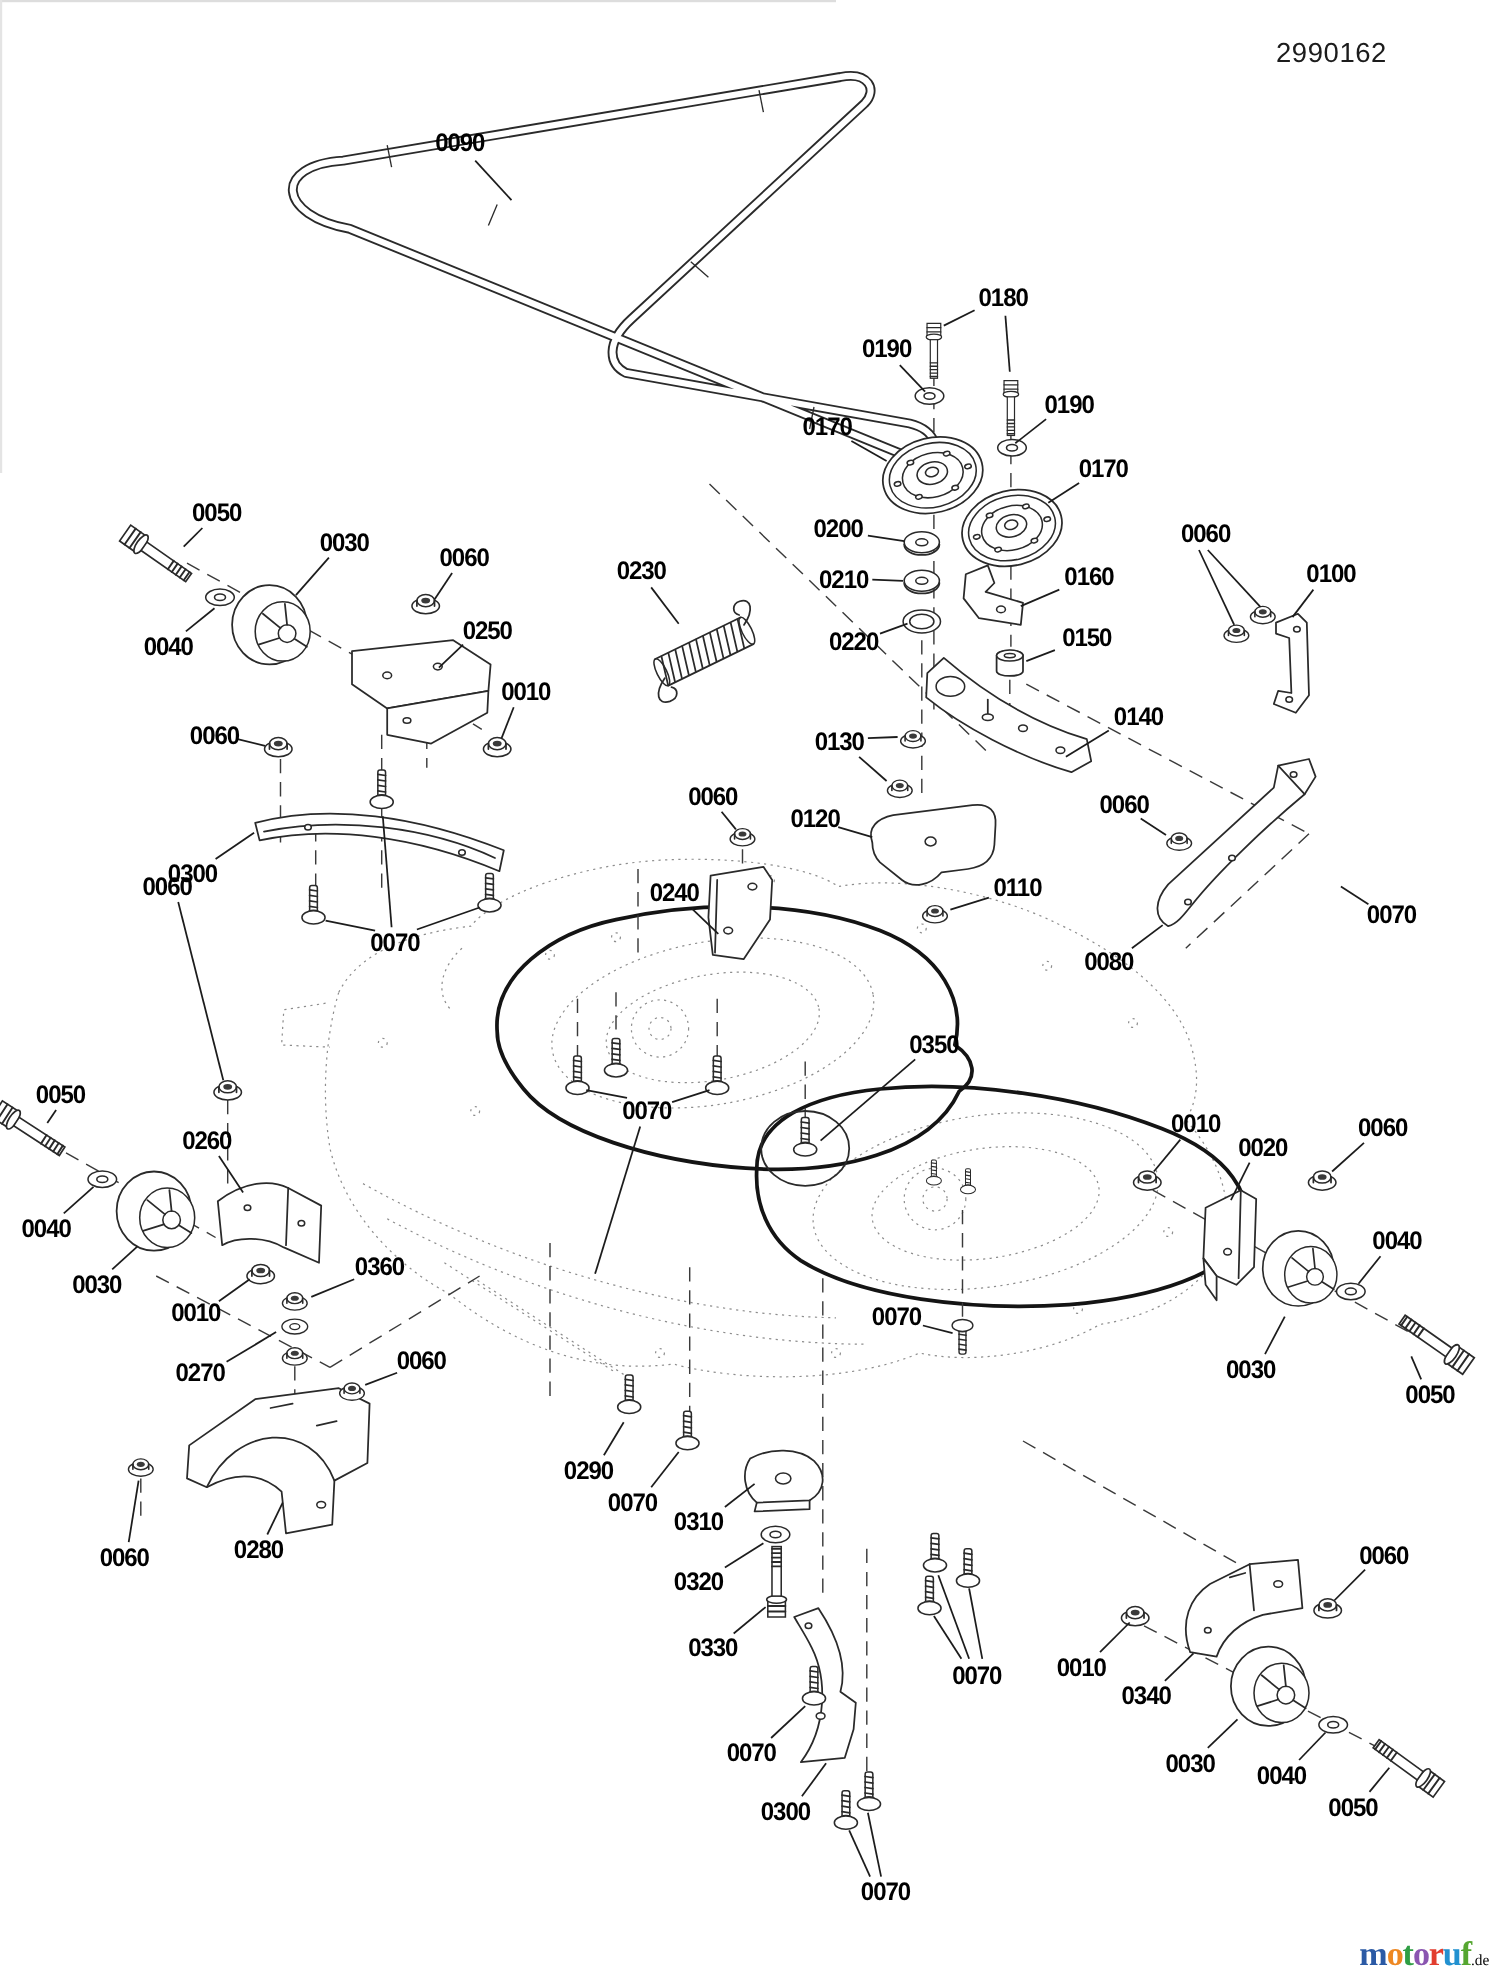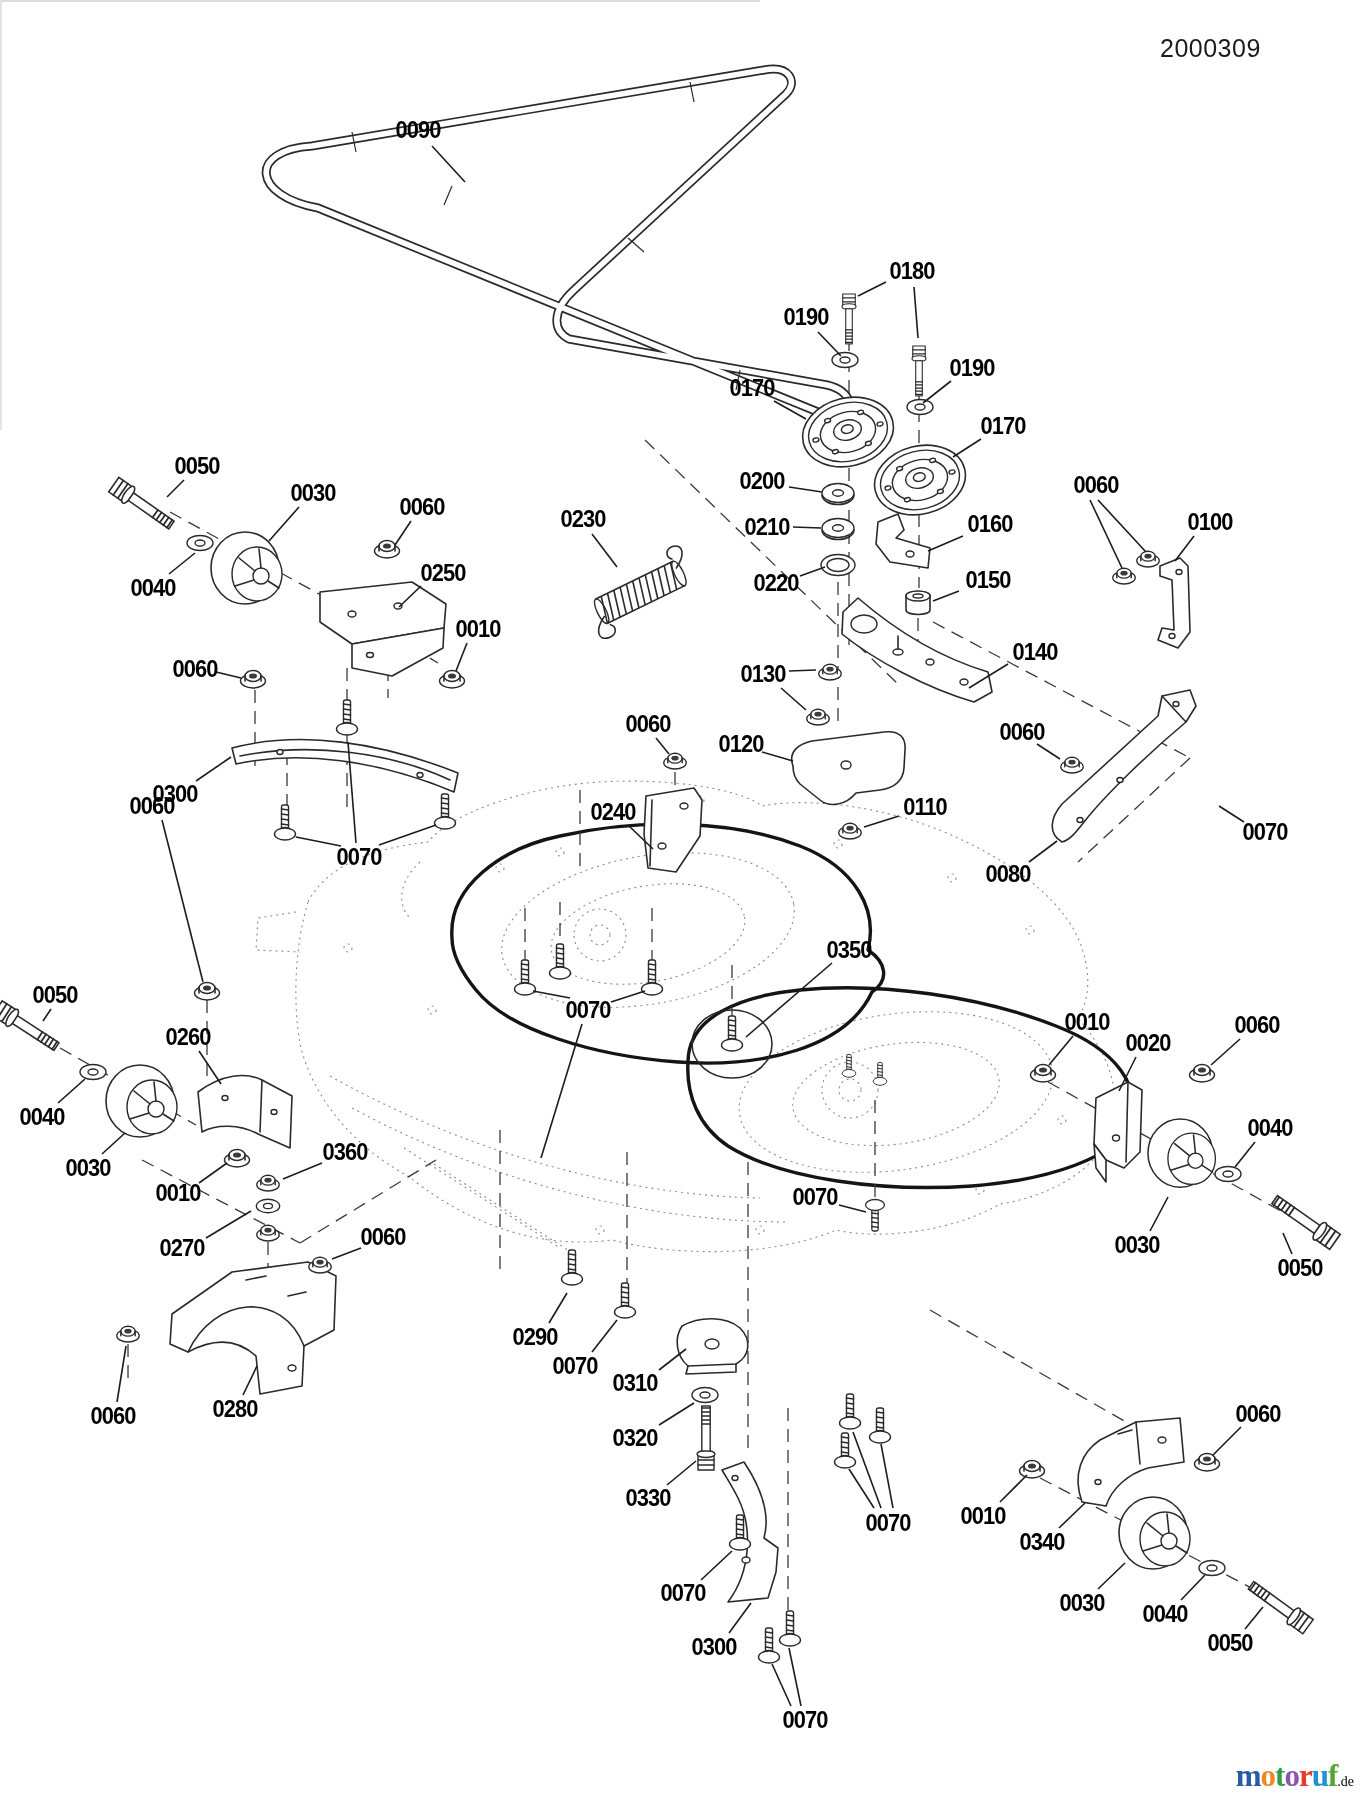--- a/index.html
+++ b/index.html
@@ -533,17 +533,17 @@
     <div class="part-label" style="left: 1165px; top: 1614px;">0040</div>
     <div class="part-label" style="left: 1230px; top: 1643px;">0050</div>
     <div class="part-label" style="left: 1087px; top: 1022px;">0010</div>
     <div class="part-label" style="left: 1148px; top: 1043px;">0020</div>
     <div class="part-label" style="left: 1257px; top: 1025px;">0060</div>
     <div class="part-label" style="left: 1270px; top: 1128px;">0040</div>
     <div class="part-label" style="left: 1137px; top: 1245px;">0030</div>
     <div class="part-label" style="left: 1300px; top: 1268px;">0050</div>
   </div>
 
-<div class="doc-number">2000309</div>
+<div class="doc-number">2990162</div>
 
 <div class="logo">
   <span id="logo-word"><span style="color: rgb(43, 90, 165);">m</span><span style="color: rgb(238, 136, 34);">o</span><span style="color: rgb(47, 158, 68);">t</span><span style="color: rgb(138, 85, 176);">o</span><span style="color: rgb(226, 61, 46);">r</span><span style="color: rgb(34, 145, 208);">u</span><span style="color: rgb(85, 166, 48);">f</span></span><span class="de">.de</span>
 </div>
 
 </body></html>

